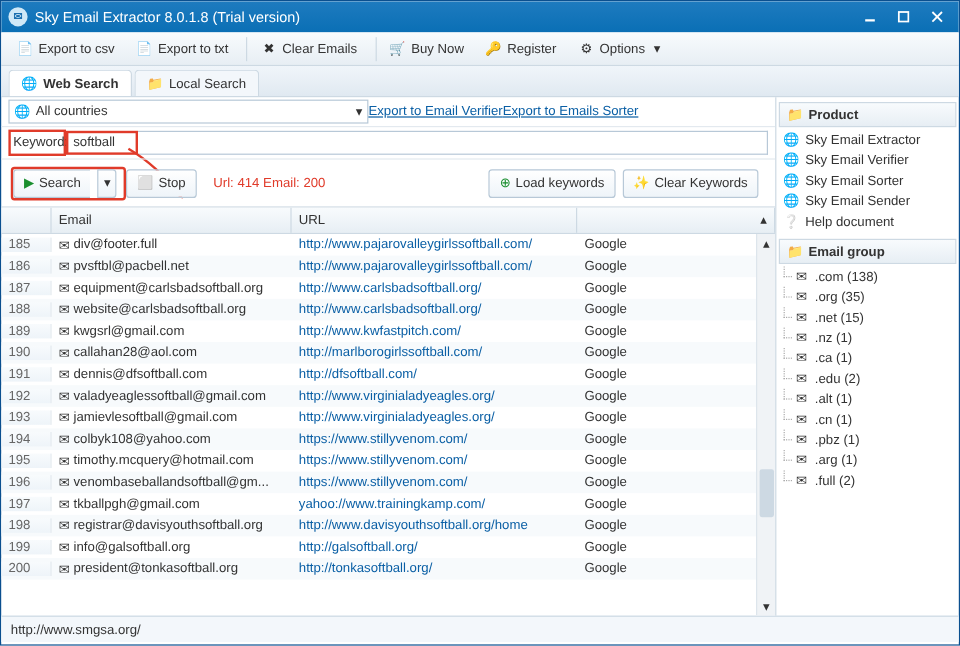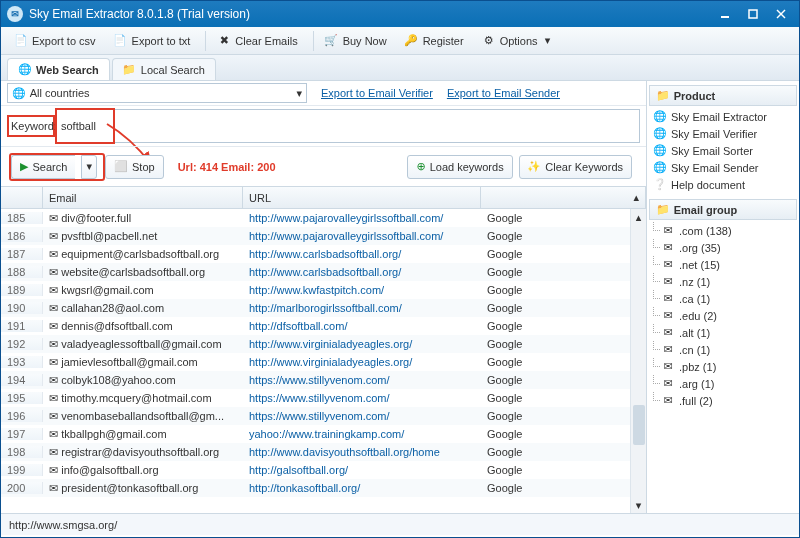--- a/index.html
+++ b/index.html
@@ -16,34 +16,34 @@
 .tabbar{height:26px;background:linear-gradient(#f0f5fa,#e0e9f1);border-bottom:1px solid #cdd9e3;display:flex;align-items:flex-end;padding:0 6px}
 .tab{height:22px;display:flex;align-items:center;padding:0 10px;border:1px solid #cdd9e3;border-bottom:none;border-radius:4px 4px 0 0;margin-right:2px;background:#f3f7fb;cursor:pointer}
 .tab.active{background:#fff;font-weight:bold;color:#0a5fa5}
 .tab .ic{width:14px;height:14px;margin-right:4px}
 .content{display:flex;height:432px}
 .main{flex:1;display:flex;flex-direction:column;border-right:1px solid #cdd9e3;overflow:hidden}
 .side{width:152px;padding:4px 2px;overflow:hidden}
 .row1{height:24px;display:flex;align-items:center;padding:2px 6px}
 .combo{width:300px;height:20px;border:1px solid #b7c8d7;background:#fff;display:flex;align-items:center;padding:0 4px;cursor:pointer}
 .combo .dd{margin-left:auto}
-.link{color:#0a5fa5;text-decoration:underline;margin-left:14px;cursor:pointer}
+.link{color:#0a5fa5;text-decoration:underline;cursor:pointer}
 .kwwrap{display:flex;align-items:center;padding:2px 6px;border-top:1px solid #e3e9ef}
 .kwwrap .lbl{width:48px}
-.kwinput{flex:1;height:20px;border:1px solid #b7c8d7;padding:16px 4px}
+.kwinput{flex:1;height:20px;border:1px solid #b7c8d7;padding:0 4px}
 .redbox{border:2px solid #e03b2a!important}
 .arrow-svg{position:absolute;pointer-events:none}
 .controls{position:relative;height:40px;display:flex;align-items:center;padding:0 8px;border-top:1px solid #e3e9ef}
 .btn{height:24px;display:flex;align-items:center;padding:0 8px;border:1px solid #b7c8d7;border-radius:3px;background:linear-gradient(#fff,#eef4f9);margin-right:6px;cursor:pointer}
 .btn .ic{margin-right:4px}
 .btn.disabled{color:#a8a8a8;cursor:default}
 .splitbtn{display:flex}
 .splitbtn .main-b{border-radius:3px 0 0 3px;border-right:none}
 .splitbtn .dd-b{width:16px;border-radius:0 3px 3px 0;justify-content:center;padding:0}
-.stat{color:#e03b2a;font-weight:bold;margin-left:8px}
+.stat{color:#e03b2a;font-weight:normal;margin-left:8px}
 .rbtns{margin-left:auto;display:flex}
 .grid{flex:1;border-top:1px solid #cdd9e3;overflow:hidden;display:flex;flex-direction:column}
 .ghead{height:22px;background:linear-gradient(#f8fbfd,#e7eef4);border-bottom:1px solid #cdd9e3;display:flex}
 .gh{border-right:1px solid #cdd9e3;display:flex;align-items:center;padding:0 6px;font-weight:normal}
 .gh0{width:42px}.gh1{width:200px}.gh2{width:238px}.gh3{width:90px}
 .gbody{flex:1;overflow:hidden;position:relative}
 .grw{height:18px;display:flex;align-items:center}
 .grw:nth-child(even){background:#f7fafc}
 .gc{padding:0 6px;overflow:hidden;white-space:nowrap;text-overflow:ellipsis}
 .gc0{width:42px;text-align:left;background:linear-gradient(#f8fbfd,#eef4f9);border-right:1px solid #e3e9ef;color:#666}
@@ -133,21 +133,21 @@
 
 <div class="content">
   <div class="main">
     <div class="row1">
       <div class="combo">
         <span class="ic">🌐</span>
         <span style="margin-left:4px">All countries</span>
         <span class="dd">▾</span>
       </div>
       <a class="link">Export to Email Verifier</a>
-      <a class="link">Export to Email Sender</a>
+      <a class="link">Export to Emails Sorter</a>
     </div>
 
     <div class="kwwrap rel-anchor">
       <span class="lbl redbox" style="padding:3px 2px">Keyword:</span>
       <span class="kwcell" style="flex:0 0 60px"><input class="kwinput redbox" style="width: 60px;" value="softball"></span>
       <input class="kwinput" style="border-left: none;">
       <svg class="arrow-svg" style="left:100px;top:12px" width="60" height="52">
         <defs>
             <marker id="ah" markerWidth="8" markerHeight="8" refX="6" refY="3" orient="auto">
               <path d="M0,0 L7,3 L0,6 Z" fill="#e03b2a"></path>

